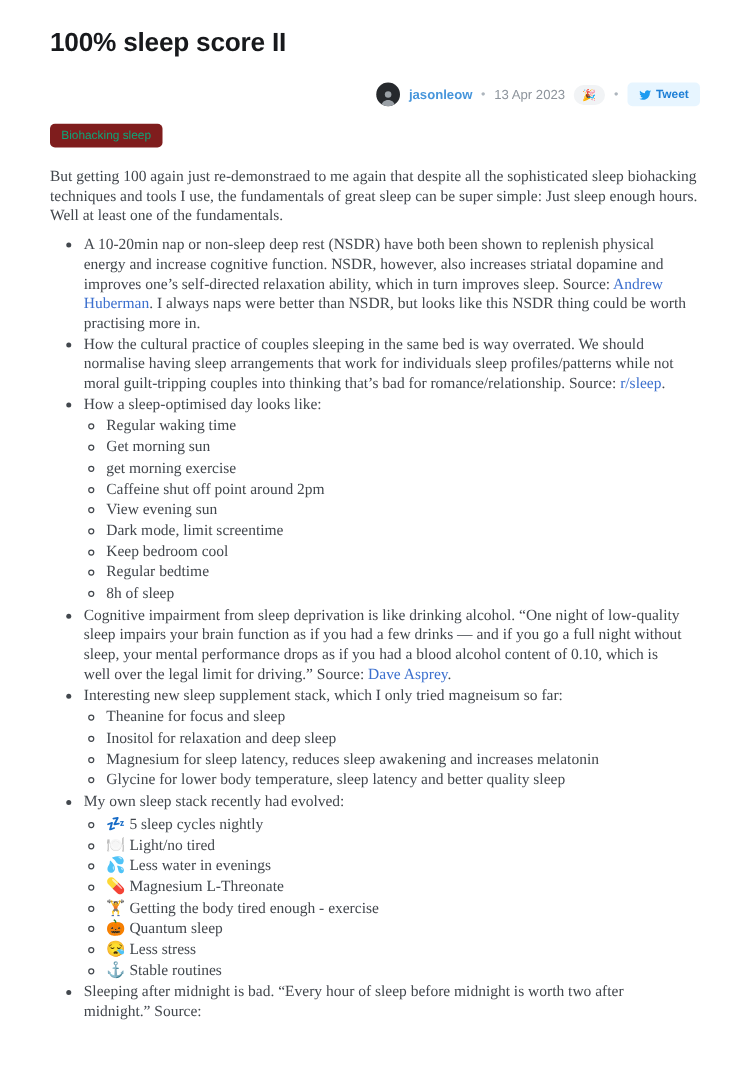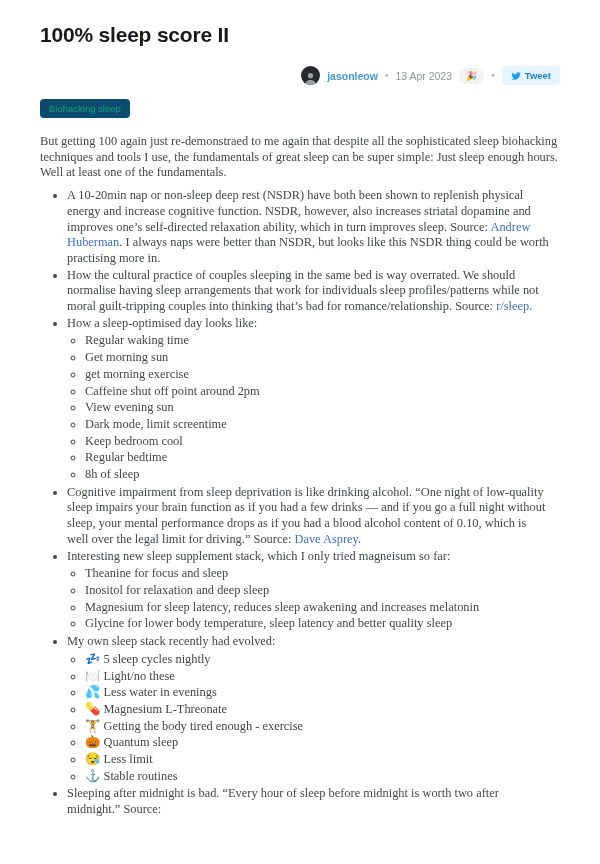--- a/index.html
+++ b/index.html
@@ -47,21 +47,21 @@
     background: #e7f5ff; border: none; border-radius: 4px;
     padding: 4px 9px; cursor: pointer;
     color: #1c7ed6; font-size: 9.5px; font-weight: 600;
     font-family: "Liberation Sans", sans-serif;
   }
   .tweet-btn svg { width: 10px; height: 10px; fill: #1d9bf0; }
 
   .tag-row { margin-bottom: 16px; }
   .tag {
     display: inline-block;
-    background: #0c4a6e; color: #0ca678;
+    background: #7f1d1d; color: #0ca678;
     font-size: 9.5px; font-weight: 500;
     padding: 4px 9px; border-radius: 4px;
     cursor: pointer;
   }
 
   article {
     font-family: "Liberation Serif", "DejaVu Serif", serif;
     font-size: 12.4px; line-height: 15.7px;
     color: #42474d;
     width: 520px;
@@ -124,25 +124,25 @@
           </ul></li>
         <li>Cognitive impairment from sleep deprivation is like drinking alcohol. “One night of low-quality sleep impairs your brain function as if you had a few drinks — and if you go a full night without sleep, your mental performance drops as if you had a blood alcohol content of 0.10, which is well over the legal limit for driving.” Source: <a>Dave Asprey</a>.</li>
         <li>Interesting new sleep supplement stack, which I only tried magneisum so far:<ul>
             <li>Theanine for focus and sleep</li>
             <li>Inositol for relaxation and deep sleep</li>
             <li>Magnesium for sleep latency, reduces sleep awakening and increases melatonin</li>
             <li>Glycine for lower body temperature, sleep latency and better quality sleep</li>
           </ul></li>
         <li>My own sleep stack recently had evolved:<ul>
             <li>💤 5 sleep cycles nightly</li>
-            <li>🍽️ Light/no these</li>
+            <li>🍽️ Light/no tired</li>
             <li>💦 Less water in evenings</li>
             <li>💊 Magnesium L-Threonate</li>
             <li>🏋️ Getting the body tired enough - exercise</li>
             <li>🎃 Quantum sleep</li>
-            <li>😪 Less limit</li>
+            <li>😪 Less stress</li>
             <li>⚓ Stable routines</li>
           </ul></li>
         <li>Sleeping after midnight is bad. “Every hour of sleep before midnight is worth two after midnight.” Source: </li>
       </ul>
     </article>
 
 </div>
 
 </body></html>

